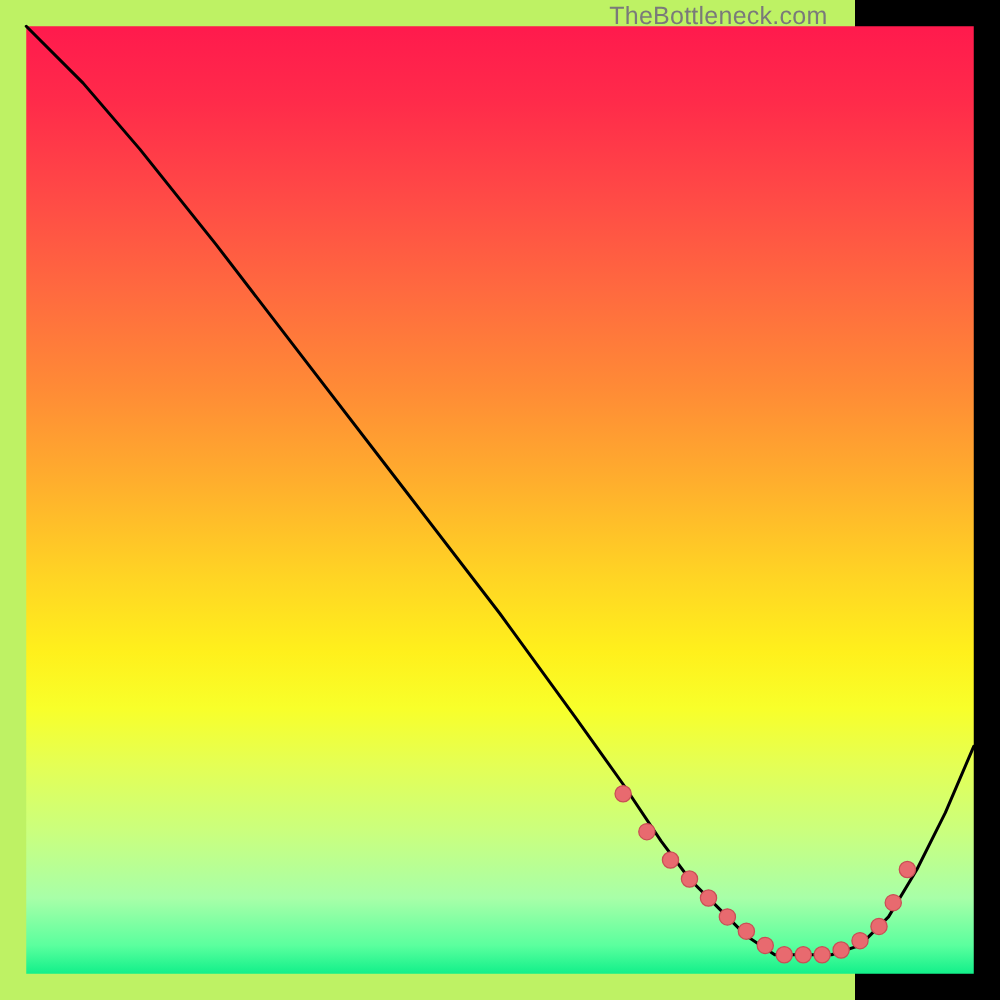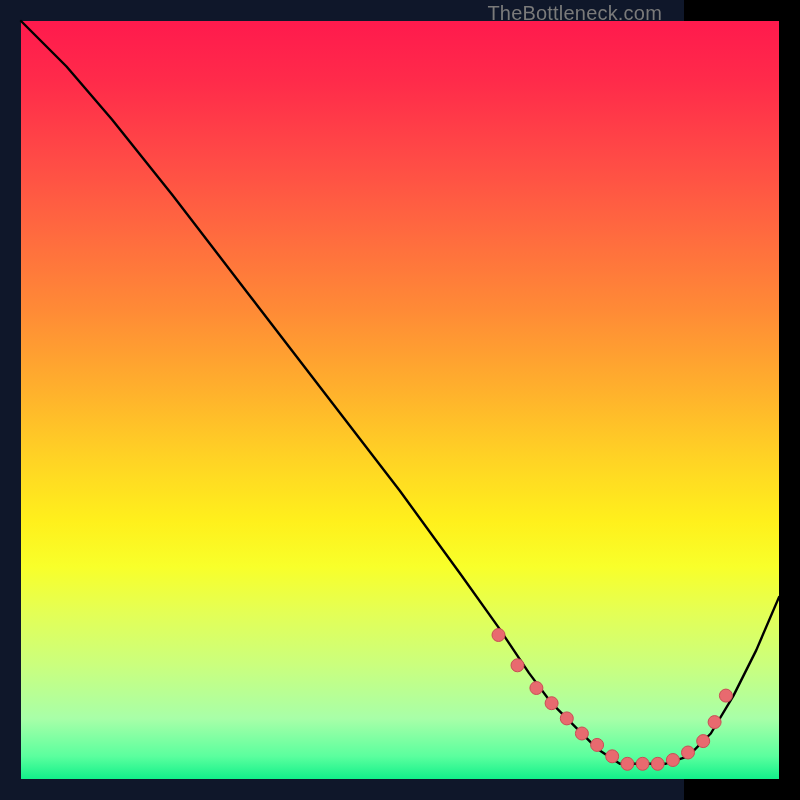--- a/index.html
+++ b/index.html
@@ -8,21 +8,21 @@
     width: 800px;
     height: 800px;
     background: #000;
     overflow: hidden;
     font-family: Arial, Helvetica, sans-serif;
   }
   .frame {
     position: relative;
     width: 684px;
     height: 800px;
-    background: #0f172a;
+    background: #bef264;
   }
   .plot {
     position: absolute;
     left: 21px;
     top: 21px;
     width: 758px;
     height: 758px;
     
     background: linear-gradient(
       to bottom,

